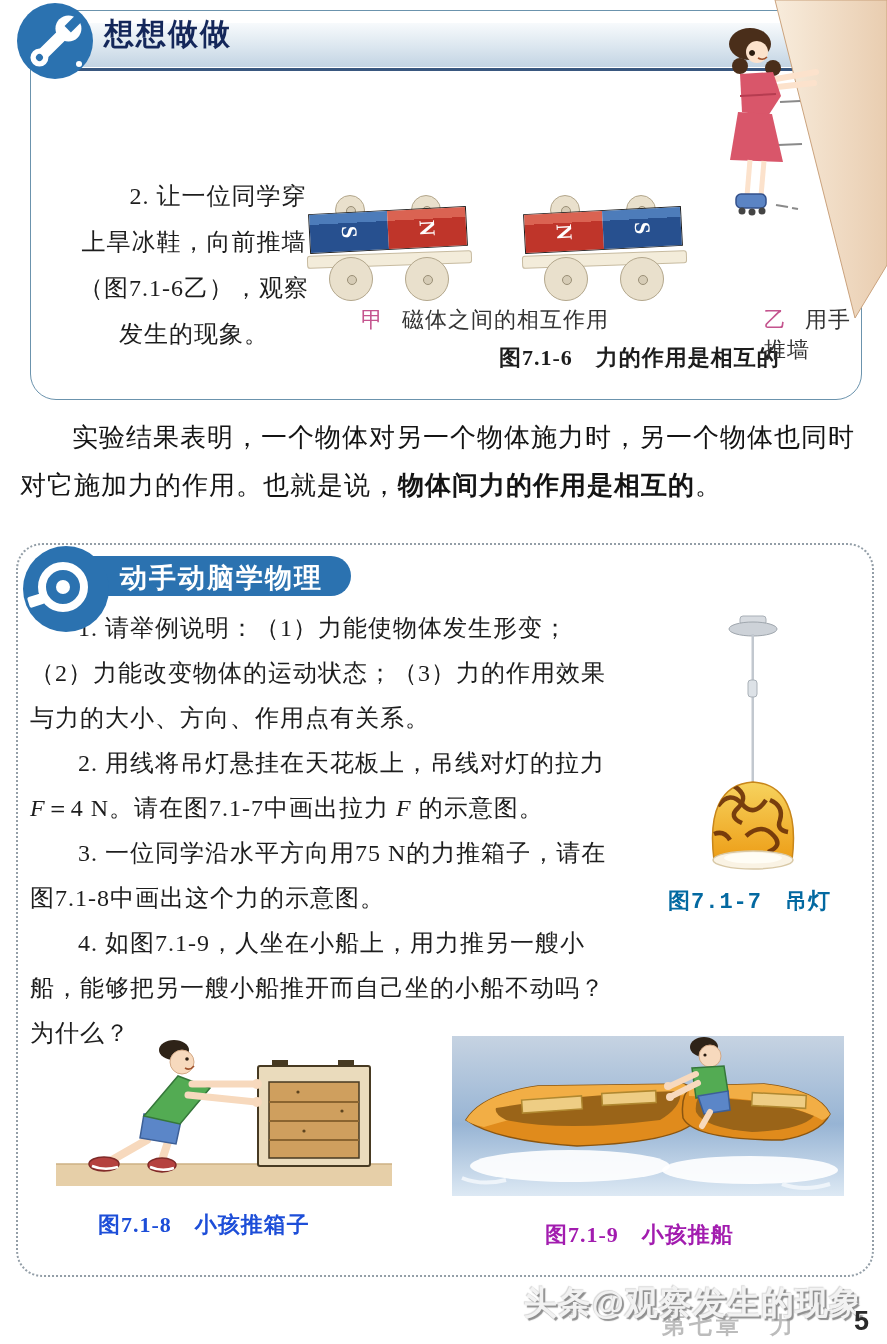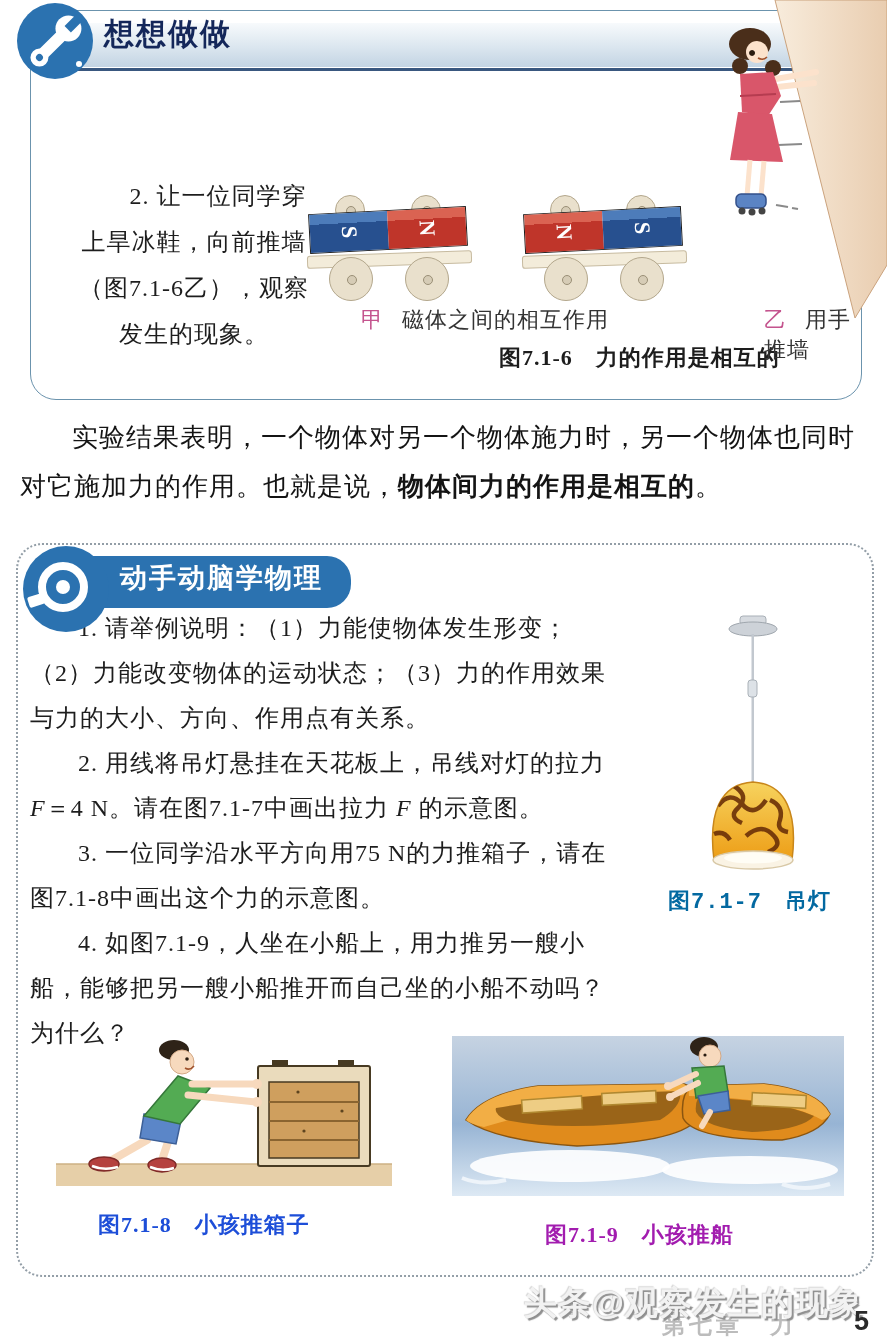--- a/index.html
+++ b/index.html
@@ -44,30 +44,30 @@
   .cap-jia{position:absolute;left:330px;top:294px;font-size:22px;color:#333;letter-spacing:1px;}
   .cap-yi{position:absolute;left:733px;top:294px;font-size:22px;color:#333;letter-spacing:1px;z-index:6;}
   .pink{color:#c4548e;margin-right:18px;}
   .fig6cap{position:absolute;left:468px;top:332px;font-size:22px;font-weight:bold;color:#1d1d1d;letter-spacing:1px;}
 
   .girl-wall{position:absolute;left:680px;top:0;width:207px;height:318px;z-index:4;}
 
   
   .para{position:absolute;left:20px;top:414px;width:848px;margin:0;font-size:26px;line-height:48px;
         text-indent:2em;letter-spacing:1px;color:#141414;}
-  .para b{font-family:Liberation Sans, sans-serif;text-align:center;}
+  .para b{font-family:Liberation Mono, monospace;text-align:center;}
 
   
   .box2{position:absolute;left:16px;top:543px;width:854px;height:730px;
         border:2px dotted #939ea7;border-radius:26px;background:#fff;}
   .icon2{position:absolute;left:22px;top:545px;width:88px;height:88px;z-index:7;}
   .pill{position:absolute;left:58px;top:556px;height:36px;line-height:44px;z-index:6;
         background:#2b72b0;color:#fff;font-family:"Liberation Sans","DejaVu Sans",sans-serif;
         font-size:27px;font-weight:bold;letter-spacing:2px;border-radius:10px 24px 24px 10px;
-        padding:0 28px 16px 62px;}
+        padding:0 28px 4px 62px;}
   .questions{position:absolute;left:30px;top:606px;width:590px;}
   .questions p{margin:0;font-size:24px;line-height:45px;text-indent:2em;letter-spacing:1px;color:#1d1d1d;}
   .it{font-style:italic;font-family:"Liberation Serif",serif;}
 
   .lamp{position:absolute;left:648px;top:608px;width:210px;height:272px;}
   .fig7cap{position:absolute;left:668px;top:886px;font-size:22px;font-weight:bold;color:#0369a1;letter-spacing:1px;font-family:Liberation Mono, monospace;}
   .fig8{position:absolute;left:52px;top:1032px;width:344px;height:168px;}
   .fig8cap{position:absolute;left:98px;top:1210px;font-size:22px;font-weight:bold;color:#1d4ed8;letter-spacing:1px;}
   .fig9{position:absolute;left:452px;top:1028px;width:392px;height:182px;}
   .fig9cap{position:absolute;left:545px;top:1220px;font-size:22px;font-weight:bold;color:#a21caf;letter-spacing:1px;}

